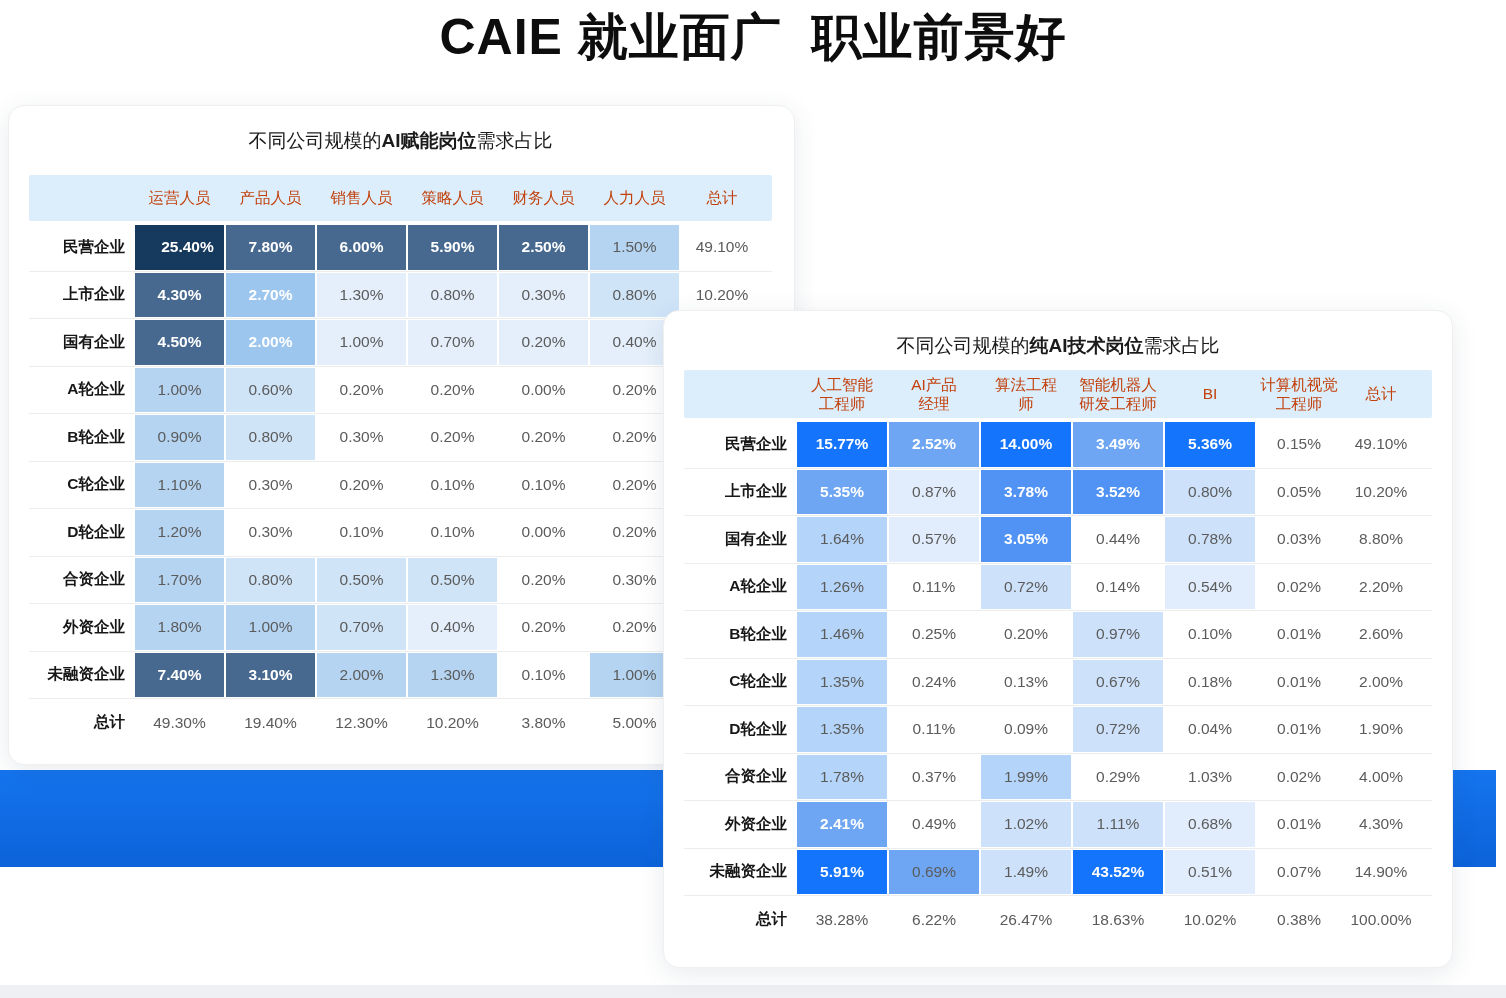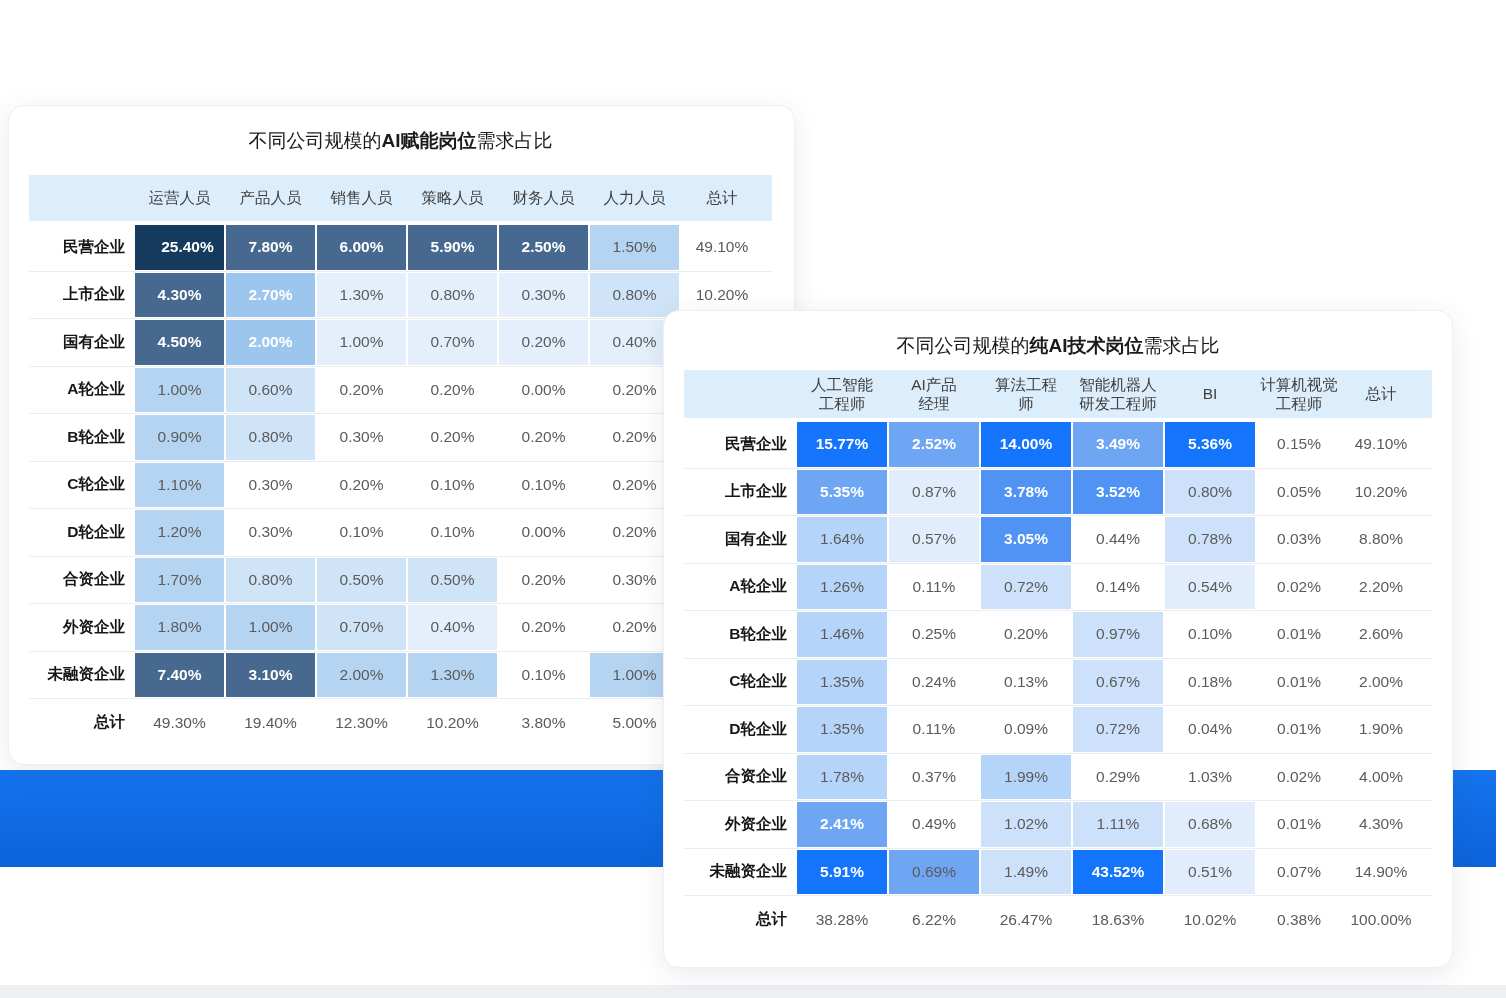--- a/index.html
+++ b/index.html
@@ -55,21 +55,21 @@
   .card-right .ht-row { grid-template-columns:112px repeat(5,92px) 86px 78px; }
 
   .ht-header {
     background:#dcedfb; border-radius:2px;
     margin-bottom:3px;
   }
   .card-left  .ht-header { height:46px; }
   .card-right .ht-header { height:48px; }
   .ht-col {
     display:flex; flex-direction:column; align-items:center; justify-content:center;
-    font-size:15.5px; color:#404040; font-weight:500; line-height:1.25; text-align:left;
+    font-size:15.5px; color:#c2410c; font-weight:500; line-height:1.25; text-align:left;
   }
 
   .ht-body .ht-row { height:47.5px; border-bottom:1px solid #ededed; }
   .ht-body .ht-row:last-child { border-bottom:none; }
 
   .ht-label {
     display:flex; align-items:center; justify-content:flex-end;
     padding-right:9px;
     font-size:15.5px; font-weight:700; color:#161616;
   }
@@ -87,20 +87,21 @@
     font-size:23px; font-weight:500; color:#cbcbcb;
     text-shadow:1px 1px 0 #ffffff, -1px -1px 1px #9f9f9f;
     white-space:pre;
   }
 </style>
 </head>
 <body>
 
 <div class="page">
 
+  <h1 class="page-title">CAIE 就业面广  职业前景好</h1>
 
   <div class="blue-band"></div>
   <div class="footer-strip"></div>
 
   <section class="card card-left">
     <h2 class="card-title"><span>不同公司规模的</span><b>AI赋能岗位</b><span>需求占比</span></h2>
     <div class="heat-table">
         <div class="ht-row ht-header">
           <div class="ht-label"></div>
           <div class="ht-col">

